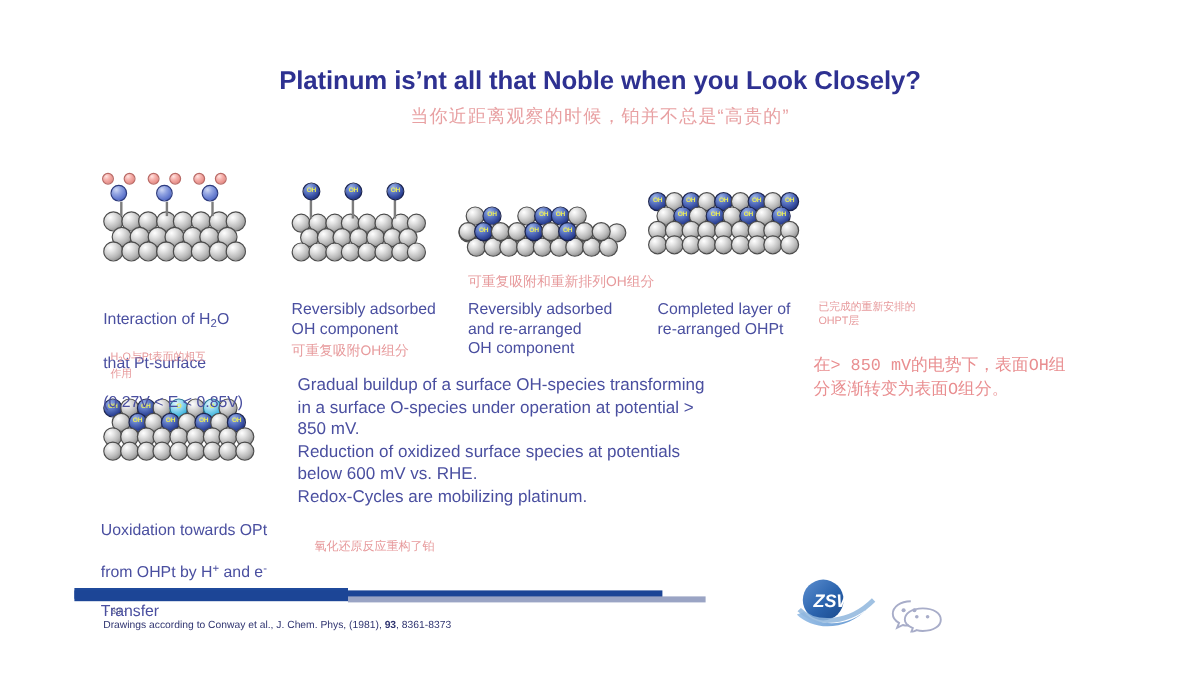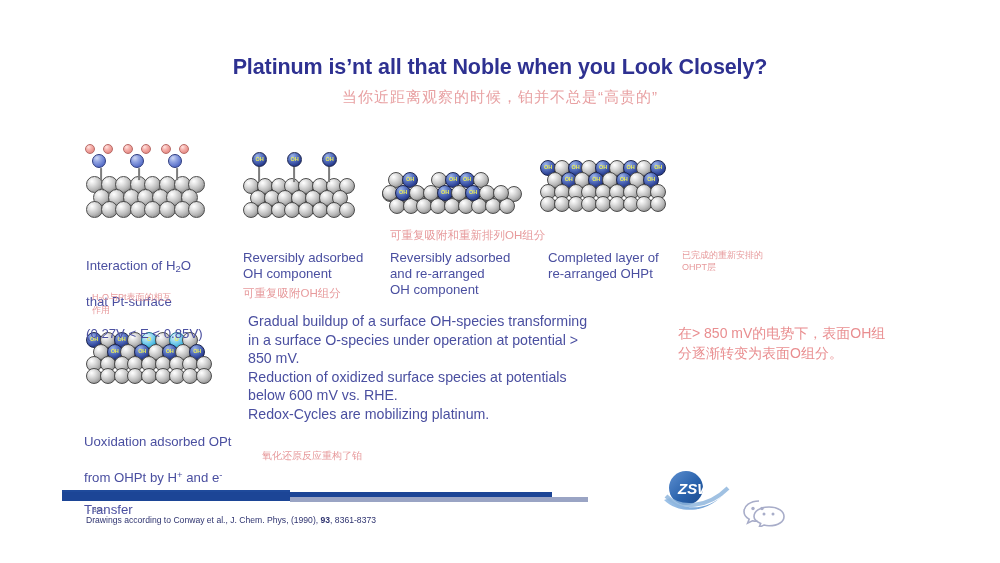--- a/index.html
+++ b/index.html
@@ -159,21 +159,21 @@
   .refline {
     position: absolute;
     left: 86px; top: 515px;
     font-size: 8.6px;
     color: #2f3470;
     white-space: nowrap;
   }
   .refline b { font-weight: bold; }
 
   
-  .zsw { position: absolute; left: 662px; top: 470px; width: 70px; height: 46px; }
+  .zsw { position: absolute; left: 662px; top: 482px; width: 70px; height: 46px; }
   .wechat-icon { position: absolute; left: 742px; top: 497px; width: 44px; height: 30px; }
   .wechat-name {
     position: absolute;
     left: 790px; top: 495px;
     font-size: 21px;
     color: #3b3f6e;
     letter-spacing: 1px;
     white-space: nowrap;
   }
   sub { font-size: 0.72em; vertical-align: -0.25em; }
@@ -410,42 +410,42 @@
   <div class="cap" style="left:390px; top:250px; width:160px;">Reversibly adsorbed
 and re-arranged
 OH component</div>
 
   <div class="cap" style="left:548px; top:250px; width:160px;">Completed layer of
 re-arranged OHPt</div>
   <div class="cap-cn-sm" style="left:682px; top:250px; width:130px;">已完成的重新安排的
 OHPT层</div>
 
   <div class="cap" style="left:84px; top:418px; width:175px;">
-    <span>Uoxidation adsorbed OPt</span><br>
+    <span>Uoxidation towards OPt</span><br>
     <span>from OHPt by H<sup>+</sup> and e<sup>-</sup></span><br>
     <span>Transfer</span>
   </div>
 
   <div class="para" style="left:248px; top:312px; width:420px;">Gradual buildup of a surface OH-species transforming
 in a surface O-species under operation at potential &gt;
 850 mV.
 Reduction of oxidized surface species at potentials
 below 600 mV vs. RHE.
 Redox-Cycles are mobilizing platinum.</div>
   <div class="para-cn" style="left:262px; top:447px; width:300px;">氧化还原反应重构了铂</div>
 
-  <div class="right-cn" style="left:678px; top:323px; width:300px;">在&gt; 850 mV的电势下，表面OH组
+  <div class="right-cn" style="left:678px; top:295px; width:300px;font-family:Liberation Mono, monospace;">在&gt; 850 mV的电势下，表面OH组
 分逐渐转变为表面O组分。</div>
 
   <div class="bar-lt"></div>
   <div class="bar-main"></div>
   <div class="bar-grey"></div>
 
   <div class="pagenum">- 39 -</div>
-  <div class="refline"><span>Drawings according to Conway et al., J. Chem. Phys, (1990), </span><b>93</b><span>, 8361-8373</span></div>
+  <div class="refline"><span>Drawings according to Conway et al., J. Chem. Phys, (1981), </span><b>93</b><span>, 8361-8373</span></div>
 
   <div class="zsw">
     <svg width="70" height="46" viewBox="0 0 70 46" xmlns="http://www.w3.org/2000/svg">
       <defs>
         <linearGradient id="zg" x1="0" y1="0" x2="1" y2="1">
           <stop offset="0%" stop-color="#5d8fd0"></stop>
           <stop offset="55%" stop-color="#2a63ad"></stop>
           <stop offset="100%" stop-color="#1b4a8c"></stop>
         </linearGradient>
         <linearGradient id="zg2" x1="0" y1="0" x2="1" y2="0">

